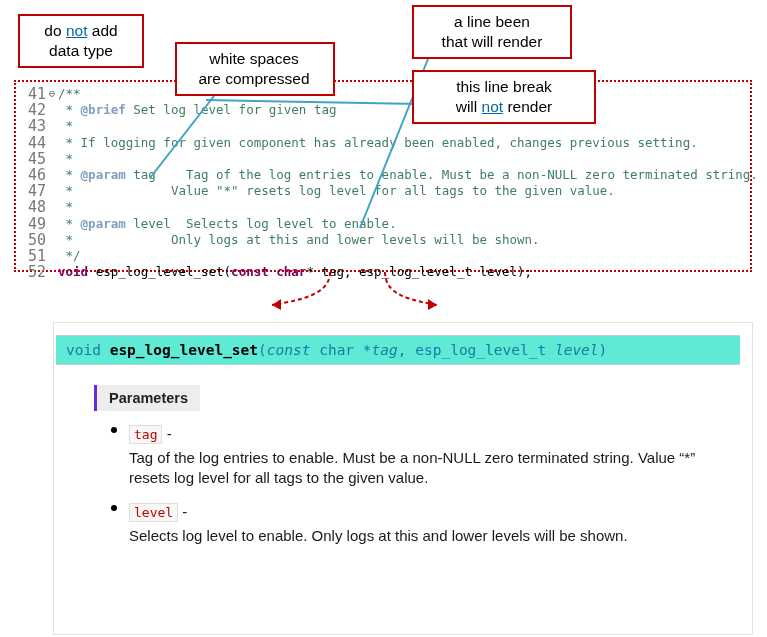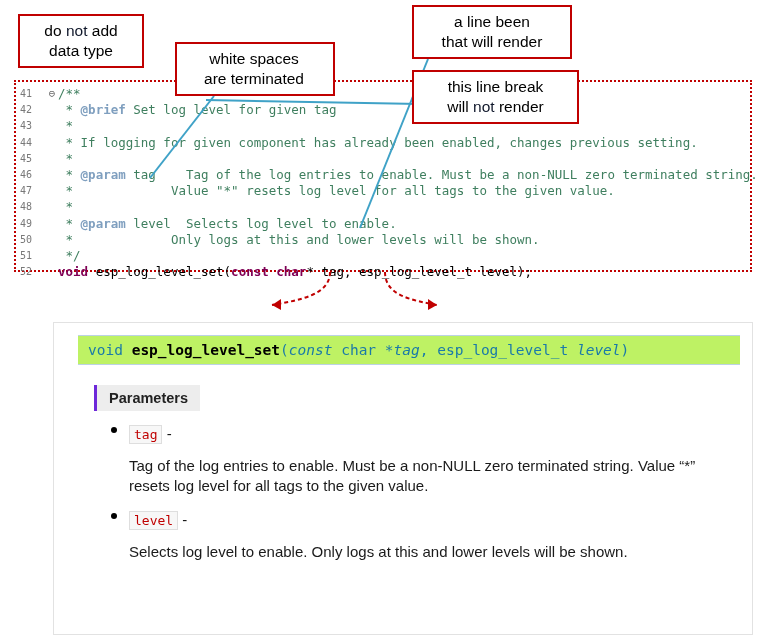--- a/index.html
+++ b/index.html
@@ -22,21 +22,22 @@
     background: #ffffff;
     color: #000000;
     font-size: 15.5px;
     line-height: 1.28;
     text-align: center;
     padding: 5px 8px;
     box-sizing: border-box;
     z-index: 6;
   }
   .callout .hl {
-    color: #0f172a;
+    color: #0369a1;
+    text-decoration: underline;
   }
 
   #callout-datatype {
     left: 18px;
     top: 14px;
     width: 126px;
     height: 54px;
   }
   #callout-whitespace {
     left: 175px;
@@ -47,21 +48,21 @@
   }
   #callout-linebreak-render {
     left: 412px;
     top: 5px;
     width: 160px;
     height: 54px;
   }
   #callout-linebreak-norender {
     left: 412px;
     top: 70px;
-    width: 167px;
+    width: 184px;
     height: 54px;
   }
 
   
   .leader {
     position: absolute;
     z-index: 5;
     pointer-events: none;
   }
 
@@ -87,23 +88,24 @@
     white-space: pre;
   }
   .code-row {
     height: 16.2px;
     display: flex;
     align-items: center;
   }
   .gutter {
     color: #787878;
     width: 26px;
+    text-align: right;
     flex: 0 0 26px;
     font-family: "DejaVu Sans Mono", monospace;
-    font-size: 10px;
+    font-size: 15px;
   }
   .fold {
     width: 12px;
     flex: 0 0 12px;
     text-align: center;
     color: #6a6a6a;
     font-size: 11px;
   }
   .code-text {
     white-space: pre;
@@ -119,22 +121,22 @@
     left: 53px;
     top: 322px;
     width: 700px;
     height: 313px;
     background: #ffffff;
     border: 1px solid #e2e2e2;
     box-sizing: border-box;
     z-index: 2;
   }
   #doc-signature {
-    margin: 12px 12px 0 24px;
-    background: #bef264;
+    margin: 12px 12px 0 2px;
+    background: #5eead4;
     border-top: 1px solid #bcd2e4;
     border-bottom: 1px solid #bcd2e4;
     padding: 6px 10px;
     font-family: "DejaVu Sans Mono", monospace;
     font-size: 14.5px;
     color: #1a7aa8;
     white-space: nowrap;
   }
   #doc-signature .sig-name {
     color: #000000;
@@ -192,21 +194,21 @@
     color: #C00000;
     background: #F7F7F7;
     border: 1px solid #dedede;
     padding: 1px 4px;
   }
   .param-dash {
     font-size: 15px;
     color: #1a1a1a;
   }
   .param-desc {
-    margin-top: 12px;
+    margin-top: 4px;
     font-size: 15px;
     color: #1a1a1a;
     line-height: 1.35;
     width: 600px;
   }
 </style>
 </head>
 <body>
 
 <svg class="leader" width="767" height="637" style="left:0;top:0;">
@@ -218,21 +220,21 @@
   <line x1="420" y1="104" x2="206" y2="100" stroke="#3FA2C7" stroke-width="2"></line>
 </svg>
 
 <div class="callout" id="callout-datatype">
   <span>do </span><span class="hl">not</span><span> add</span><br>
   <span>data type</span>
 </div>
 
 <div class="callout" id="callout-whitespace">
   <span>white spaces</span><br>
-  <span>are  terminated</span>
+  <span>are  compressed</span>
 </div>
 
 <div class="callout" id="callout-linebreak-render">
   <span>a line been</span><br>
   <span>that will render</span>
 </div>
 
 <div class="callout" id="callout-linebreak-norender">
   <span>this line break</span><br>
   <span>will </span><span class="hl">not</span><span> render</span>

